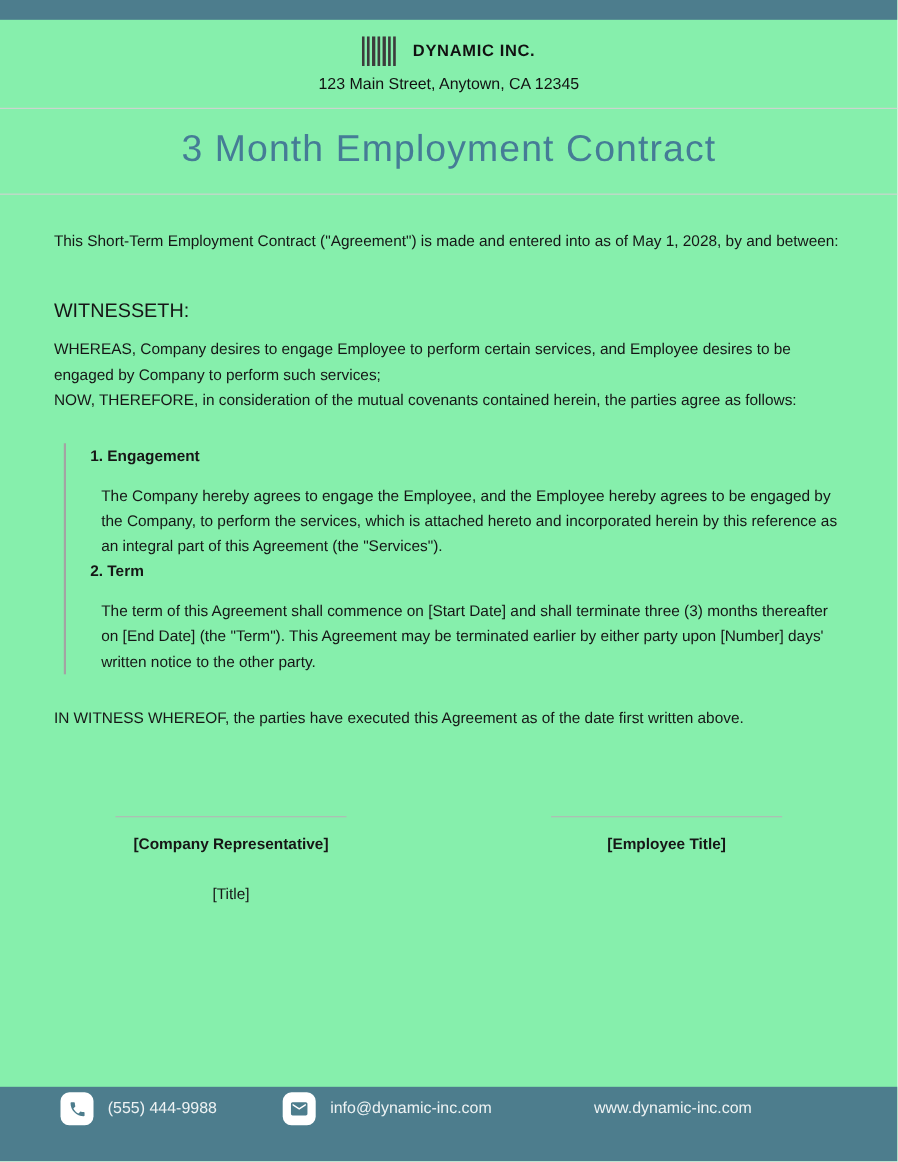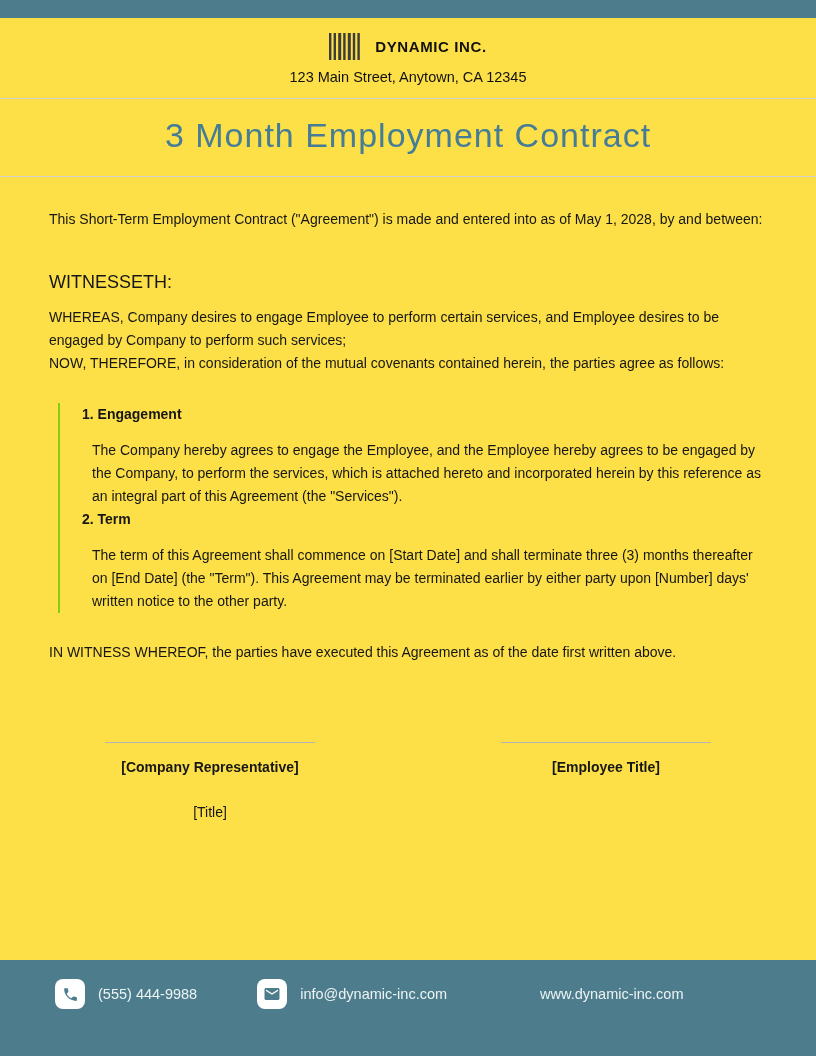--- a/index.html
+++ b/index.html
@@ -1,52 +1,52 @@
 <!DOCTYPE html>
 <html><head>
 <meta charset="utf-8">
 <style>
   html,body{margin:0;padding:0;background:#ffffff;}
   .page{
     position:relative;
     width:816px;height:1056px;
-    background:#fde047;
+    background:#86efac;
     overflow:hidden;
     font-family:"Liberation Sans",sans-serif;
     color:#161616;
   }
   .top-bar{height:18px;background:#4D7D8D;}
   
   .letterhead{text-align:center;padding:15px 0 13px;border-bottom:1px solid #d2d2d2;}
   .company-row{display:flex;align-items:center;justify-content:center;gap:14px;}
   .logo svg{display:block;}
   .company-name{font-weight:bold;font-size:15px;letter-spacing:.6px;color:#111;}
   .company-address{margin-top:9px;font-size:14.5px;color:#111;}
   
   .title-band{border-bottom:1px solid #d2d2d2;padding:17px 0 21px;text-align:center;}
   .doc-title{margin:0;font-size:34px;font-weight:normal;letter-spacing:1px;color:#457C96;}
   
   .content{padding:0 49px;font-size:14px;line-height:23px;}
   .intro{margin-top:31px;}
   .witnesseth{margin:40px 0 12px;font-size:18px;font-weight:normal;line-height:23px;}
   .whereas{margin:0;}
-  .clauses{margin:28px 0 0 9px;border-left:2px solid #84cc16;padding-left:22px;}
+  .clauses{margin:28px 0 0 9px;border-left:2px solid #a3a3a3;padding-left:22px;}
   .clause h3{margin:0;font-size:14px;font-weight:bold;line-height:23px;}
   .clause p{margin:13px 0 0 10px;line-height:23px;}
   .clause + .clause{}
   .closing{margin:28px 0 0;}
   
   .signatures{display:flex;justify-content:space-between;margin:78px 56px 0;}
   .sig-col{width:210px;text-align:center;}
   .sig-line{border-top:1px solid #b5b5b5;height:0;}
   .sig-name{margin-top:13px;font-weight:bold;font-size:14px;}
   .sig-title{margin-top:22px;font-size:14px;}
   
   .footer{
-    position:absolute;left:0;right:0;bottom:0;height:96px;
+    position:absolute;left:0;right:0;bottom:0;height:68px;
     background:#4D7D8D;box-sizing:border-box;
     display:flex;align-items:center;
     padding:0 51px 28px 55px;
     color:#eef3f4;font-size:14.5px;
   }
   .footer-item{display:flex;align-items:center;gap:13px;white-space:nowrap;}
   .footer-item.email{margin-left:60px;}
   .footer-item.website{margin-left:93px;}
   .icon-badge{
     width:30px;height:30px;background:#ffffff;border-radius:8px;

